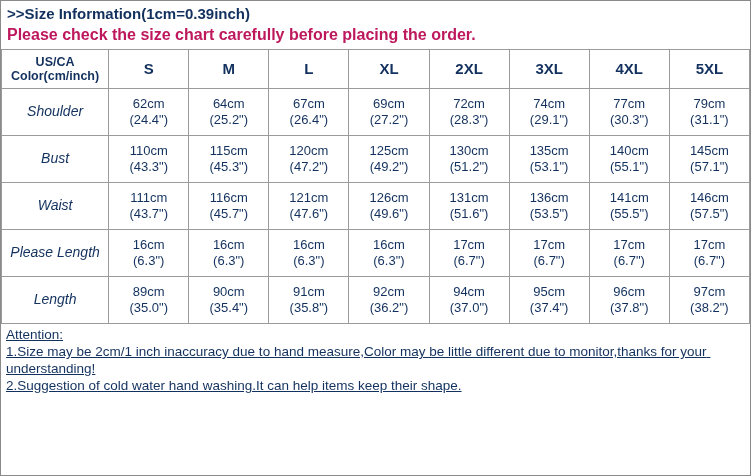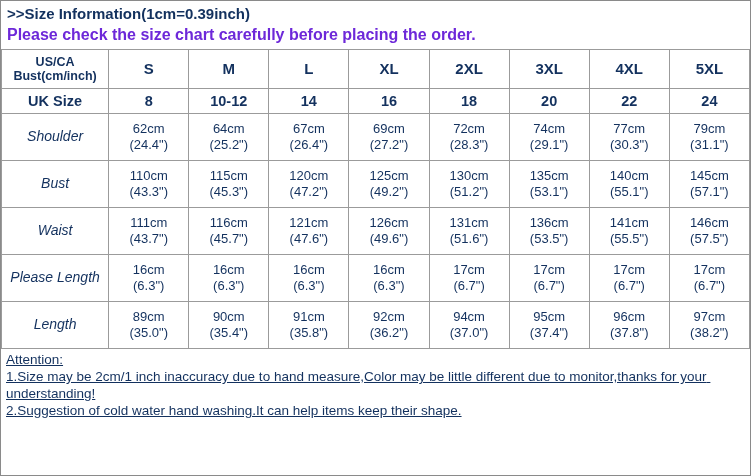--- a/index.html
+++ b/index.html
@@ -26,21 +26,21 @@
   .hdr1 {
     font-size: 15px;
     font-weight: bold;
     color: #13315e;
     padding: 5px 6px 2px 6px;
     line-height: 1.1;
   }
   .hdr2 {
     font-size: 16px;
     font-weight: bold;
-    color: #6d28d9;
+    color: #be185d;
     padding: 1px 6px 5px 6px;
     line-height: 1.15;
   }
   table.size {
     border-collapse: collapse;
     width: 100%;
     table-layout: fixed;
   }
   table.size td {
     border: 1px solid #9b9b9b;
@@ -110,42 +110,31 @@
       <col style="width:80px">
       <col style="width:80px">
       <col style="width:80px">
       <col style="width:80px">
       <col style="width:80px">
     </colgroup>
     <tbody>
       <tr class="headrow">
         <td class="rowlabel">
           <span>US/CA</span><br>
-          <span>Bust(cm/inch)</span>
+          <span>Color(cm/inch)</span>
         </td>
         <td>S</td>
         <td>M</td>
         <td>L</td>
         <td>XL</td>
         <td>2XL</td>
         <td>3XL</td>
         <td>4XL</td>
         <td>5XL</td>
       </tr>
-      <tr class="uk">
-        <td class="rowlabel">UK Size</td>
-        <td>8</td>
-        <td>10-12</td>
-        <td>14</td>
-        <td>16</td>
-        <td>18</td>
-        <td>20</td>
-        <td>22</td>
-        <td>24</td>
-      </tr>
 
       <tr class="meas">
         <td class="rowlabel">Shoulder</td>
         <td>
             <span class="cm">62cm</span>
             <span class="inch">(24.4")</span>
           </td>
         <td>
             <span class="cm">64cm</span>
             <span class="inch">(25.2")</span>

